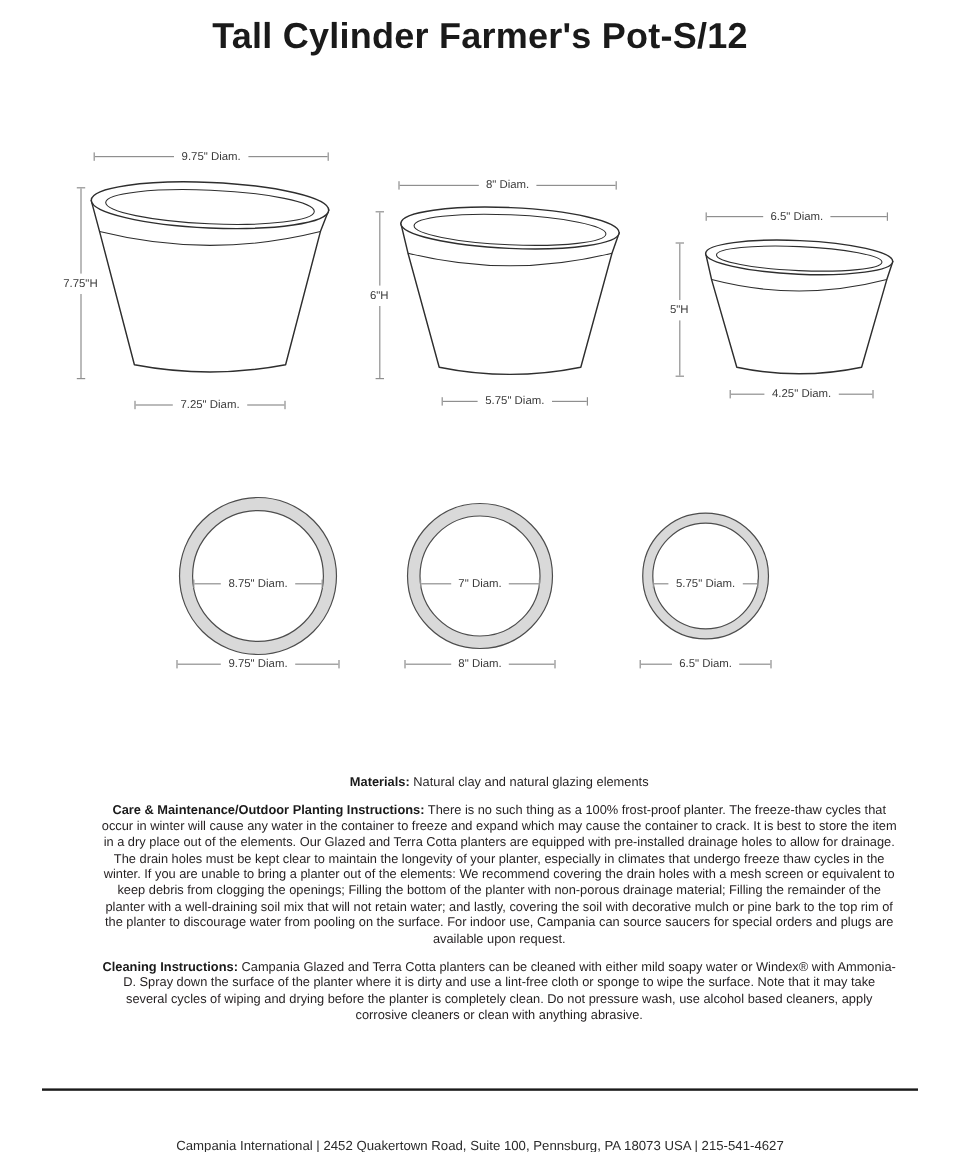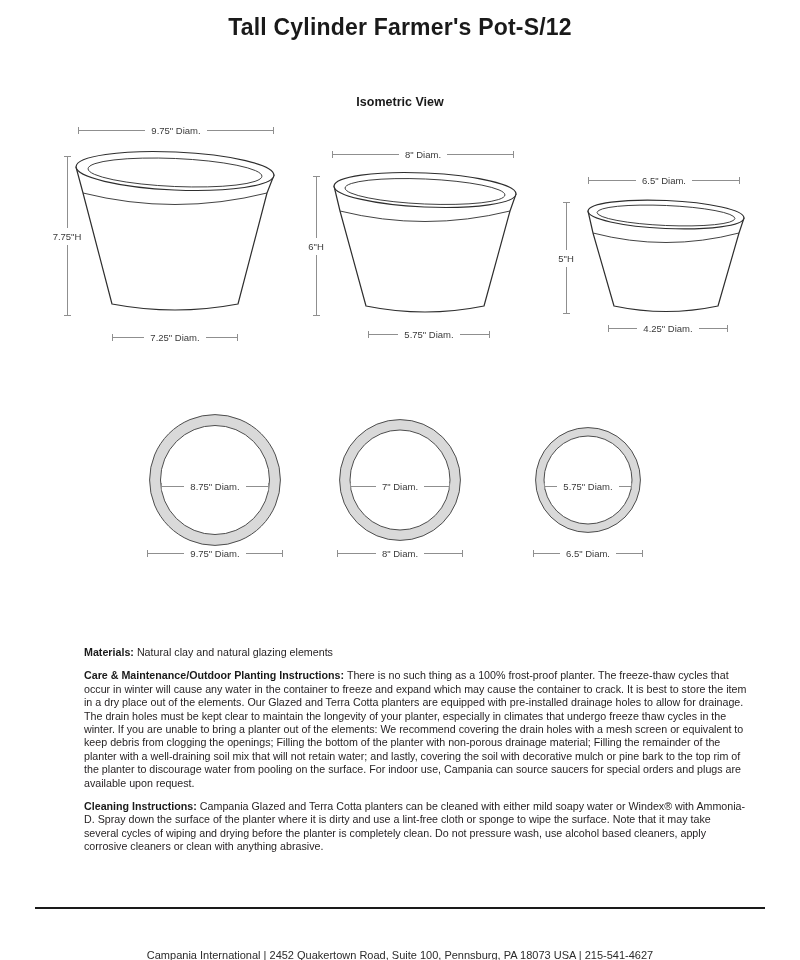--- a/index.html
+++ b/index.html
@@ -1,49 +1,48 @@
 <!DOCTYPE html>
 <html><head>
 <meta charset="utf-8">
 <style>
   html,body{margin:0;padding:0;background:#ffffff;}
   .page{position:relative;width:800px;height:960px;background:#fff;overflow:hidden;
         font-family:"Liberation Sans","DejaVu Sans",sans-serif;color:#231f20;}
   .title{position:absolute;top:14px;left:0;width:800px;text-align:center;margin:0;
-         font-size:23px;font-weight:700;color:#1a1a1a;letter-spacing:.2px;}
+         font-size:30px;font-weight:700;color:#1a1a1a;letter-spacing:.2px;}
   .section-heading{position:absolute;left:0;width:800px;text-align:center;
          font-size:12.5px;font-weight:700;color:#1a1a1a;}
   
   .hdim{position:absolute;display:flex;align-items:center;height:9px;}
   .hline{flex:1;height:1px;background:#8f8f8f;}
   .tick-v{width:1px;height:7px;background:#8f8f8f;}
   .vdim{position:absolute;display:flex;flex-direction:column;align-items:center;width:30px;}
   .vline{flex:1;width:1px;background:#8f8f8f;}
   .tick-h{height:1px;width:7px;background:#8f8f8f;}
   .dim-label{padding:0 6px;font-size:9.5px;color:#3a3a3a;white-space:nowrap;line-height:11px;}
   .vdim .dim-label{padding:3px 0;}
   .abs{position:absolute;}
   svg{display:block;}
   
   .text-block{position:absolute;left:56px;top:646px;width:692px;}
-  .para{margin:0 0 10px 0;font-size:10.7px;line-height:13.4px;color:#231f20;text-align:left;padding-left:28px;}
+  .para{margin:0 0 10px 0;font-size:10.7px;line-height:13.4px;color:#231f20;text-align:center;padding-left:28px;}
   .para strong{font-weight:700;color:#1a1a1a;}
   
   .footer-rule{position:absolute;left:35px;top:907px;width:730px;height:2px;background:#1a1a1a;}
   .footer-line{position:absolute;left:0;width:800px;text-align:center;font-size:11px;line-height:14px;color:#2b2b2b;}
   .footer-link{color:#4a86c8;text-decoration:underline;cursor:pointer;}
 </style>
 </head>
 <body>
 
 <div class="page">
 
   <h1 class="title">Tall Cylinder Farmer's Pot-S/12</h1>
 
-  <div class="section-heading" style="top:95px;">Isometric View</div>
 
   <div class="hdim" style="left:78px;top:126px;width:196px;">
     <span class="tick-v"></span>
       <span class="hline"></span>
     <span class="dim-label">9.75" Diam.</span>
     <span class="hline"></span>
       <span class="tick-v"></span>
   </div>
   <svg class="abs" style="left:72px;top:146px;" width="206" height="176" viewBox="0 0 206 176">
     <path d="M 4 21 L 11 47 L 40 158 Q 103 170 166 158 L 195 47 L 202 29 Z" fill="#ffffff" stroke="#2e2e2e" stroke-width="1.2" stroke-linejoin="round"></path>

